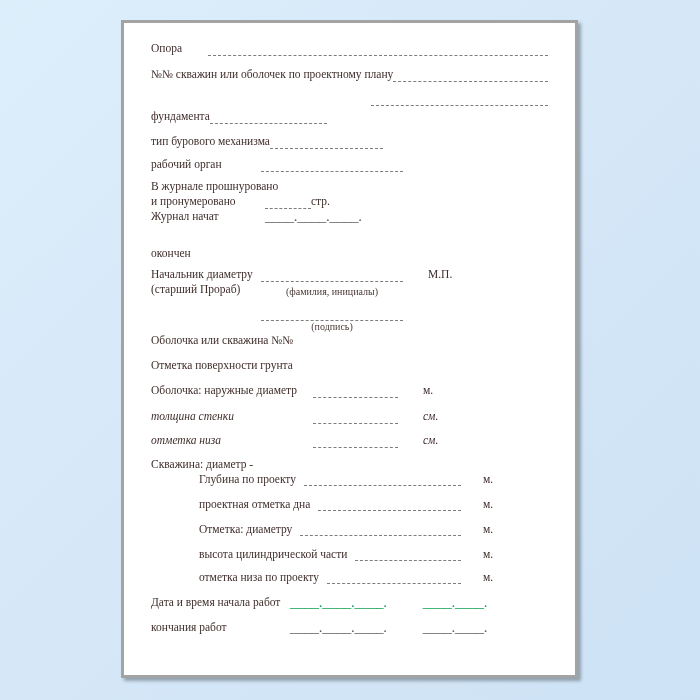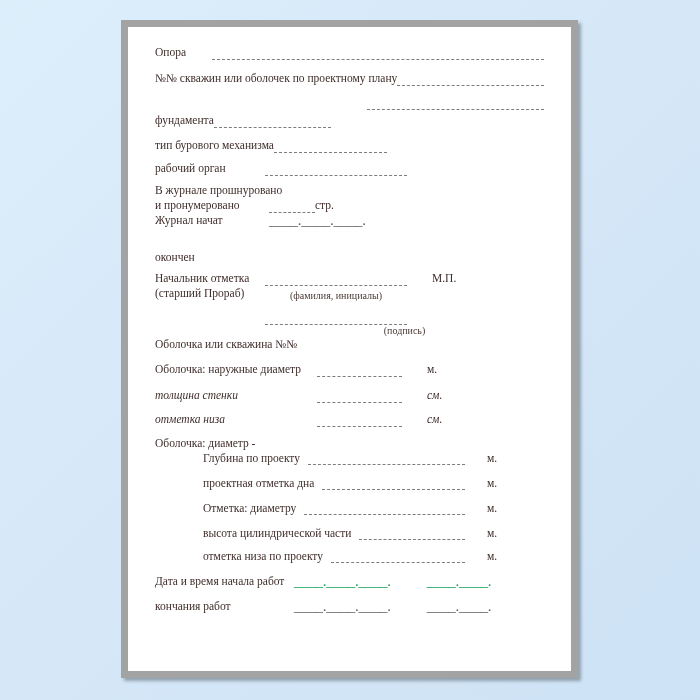--- a/index.html
+++ b/index.html
@@ -4,21 +4,21 @@
 <style>
   html,body{margin:0;padding:0;}
   body{
     width:700px;height:700px;overflow:hidden;
     background:linear-gradient(135deg,#ddeefb 0%,#d6e8f8 45%,#cde2f5 100%);
     font-family:"Liberation Serif","DejaVu Serif",serif;
   }
   .paper{
     position:absolute;left:121px;top:20px;width:457px;height:658px;
     background:#fff;box-sizing:border-box;
-    border:7px solid #a3a3a3;
+    border:3px solid #a3a3a3;
     box-shadow:3px 3px 3px rgba(95,105,115,.55);
     padding:18px 27px 0 27px;
     color:#3f2e2b;font-size:11.5px;line-height:15px;
   }
   .row{display:flex;align-items:flex-end;margin-bottom:10px;white-space:nowrap;}
   .blank{border-bottom:1px dashed #7d7d7d;height:12px;display:inline-block;}
   .lbl{white-space:nowrap;}
   .cap{font-size:10px;line-height:11px;text-align:center;color:#4a3a36;}
   .pat{font-size:15px;letter-spacing:-.3px;color:#5f5f5f;}
   .pat.green{color:#11a052;}
@@ -87,59 +87,62 @@
   </div>
   <div class="row mb0">
     <span class="lbl w114">Журнал начат</span>
     <span class="pat">____.____.____.</span>
   </div>
   <div class="row mb6">
     <span class="lbl">окончен</span>
   </div>
 
   <div class="row mb0">
-    <span class="lbl w110">Начальник отметка</span>
+    <span class="lbl w110">Начальник диаметру</span>
     <span class="blank w142"></span>
     <span class="lbl unitA">М.П.</span>
   </div>
   <div class="row mb13">
     <span class="lbl w110">(старший Прораб)</span>
     <span class="cap w142">(фамилия, инициалы)</span>
   </div>
 
   <div class="row mb0" style="height:11px;">
     <span class="blank w142" style="margin-left:110px;"></span>
   </div>
-  <div class="row mb0" style="line-height:11px;justify-content:center;">
+  <div class="row mb0" style="line-height:11px;">
     <span class="cap w142" style="margin-left:110px;">(подпись)</span>
   </div>
 
   <div class="row" style="margin-top:1px;">
     <span class="lbl">Оболочка или скважина №№</span>
   </div>
 
+  <div class="row">
+    <span class="lbl">Отметка поверхности грунта</span>
+  </div>
 
   <div class="row mb11">
     <span class="lbl w162">Оболочка: наружные диаметр</span>
     <span class="blank" style="width:85px;"></span>
     <span class="lbl unitA">м.</span>
   </div>
   <div class="row mb9">
     <span class="lbl w162">толщина стенки</span>
     <span class="blank" style="width:85px;"></span>
     <span class="lbl unitA">см.</span>
   </div>
   <div class="row mb9">
     <span class="lbl w162">отметка низа</span>
     <span class="blank" style="width:85px;"></span>
     <span class="lbl unitA">см.</span>
   </div>
 
   <div class="row mb0">
-    <span class="lbl">Оболочка: диаметр -</span>
+    <span class="lbl">Скважина: диаметр -</span>
   </div>
 
   <div class="row">
     <span class="grpB">
       <span class="lbl">Глубина по проекту</span>
       <span class="blank"></span>
     </span>
     <span class="lbl unit">м.</span>
   </div>
   <div class="row">

